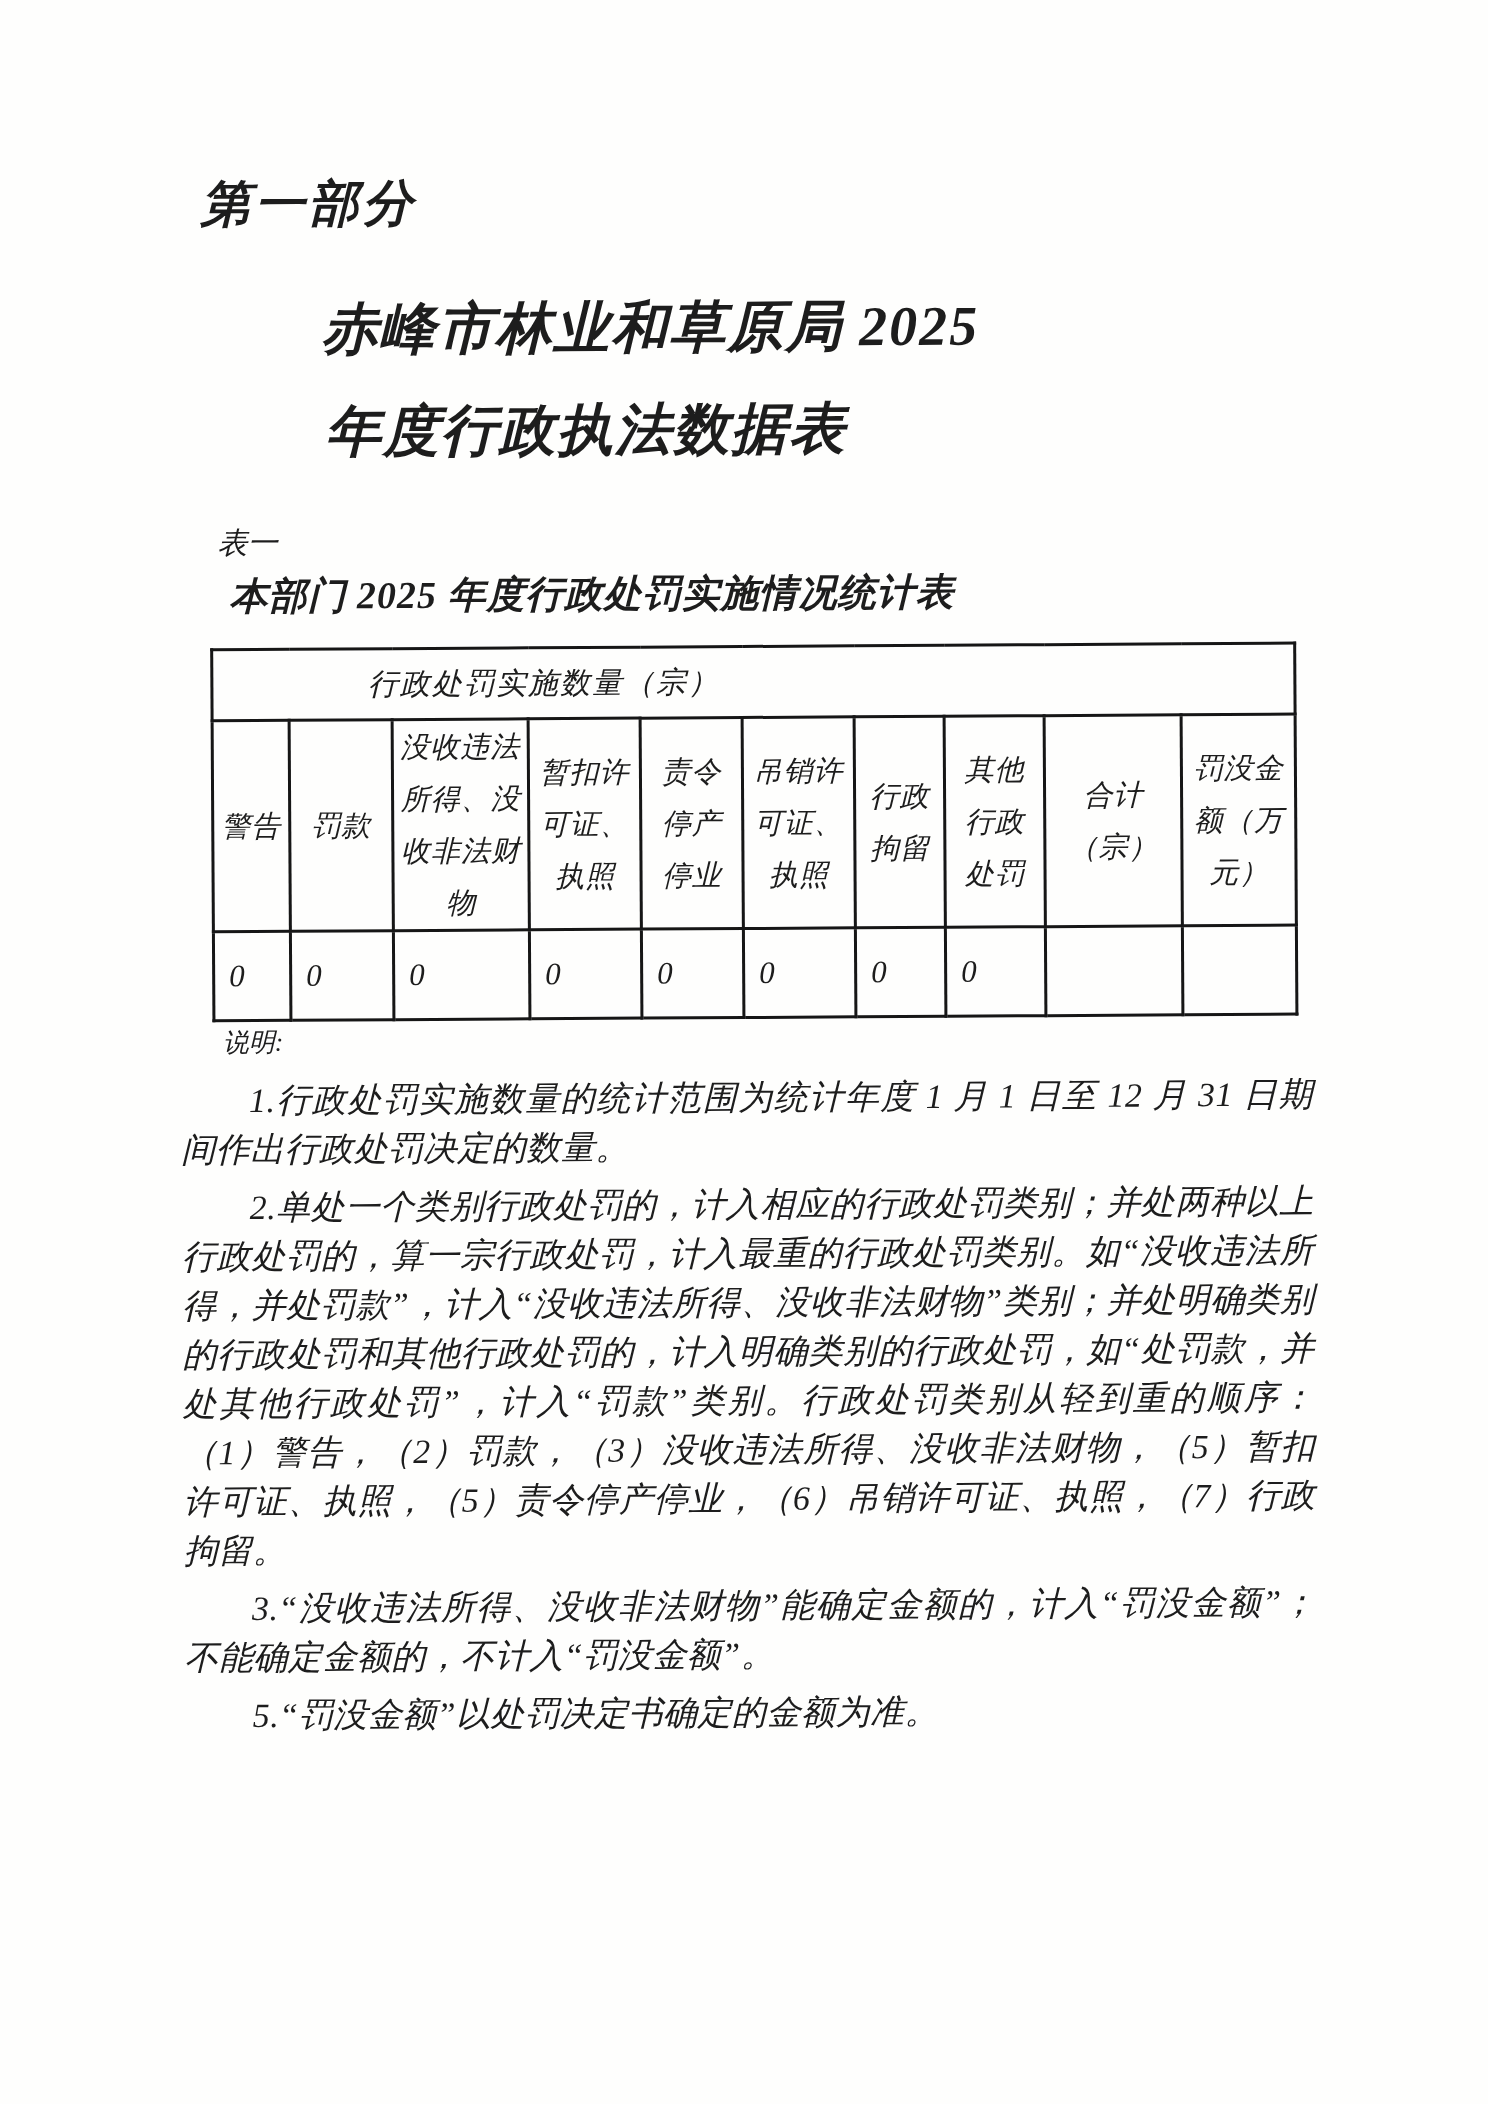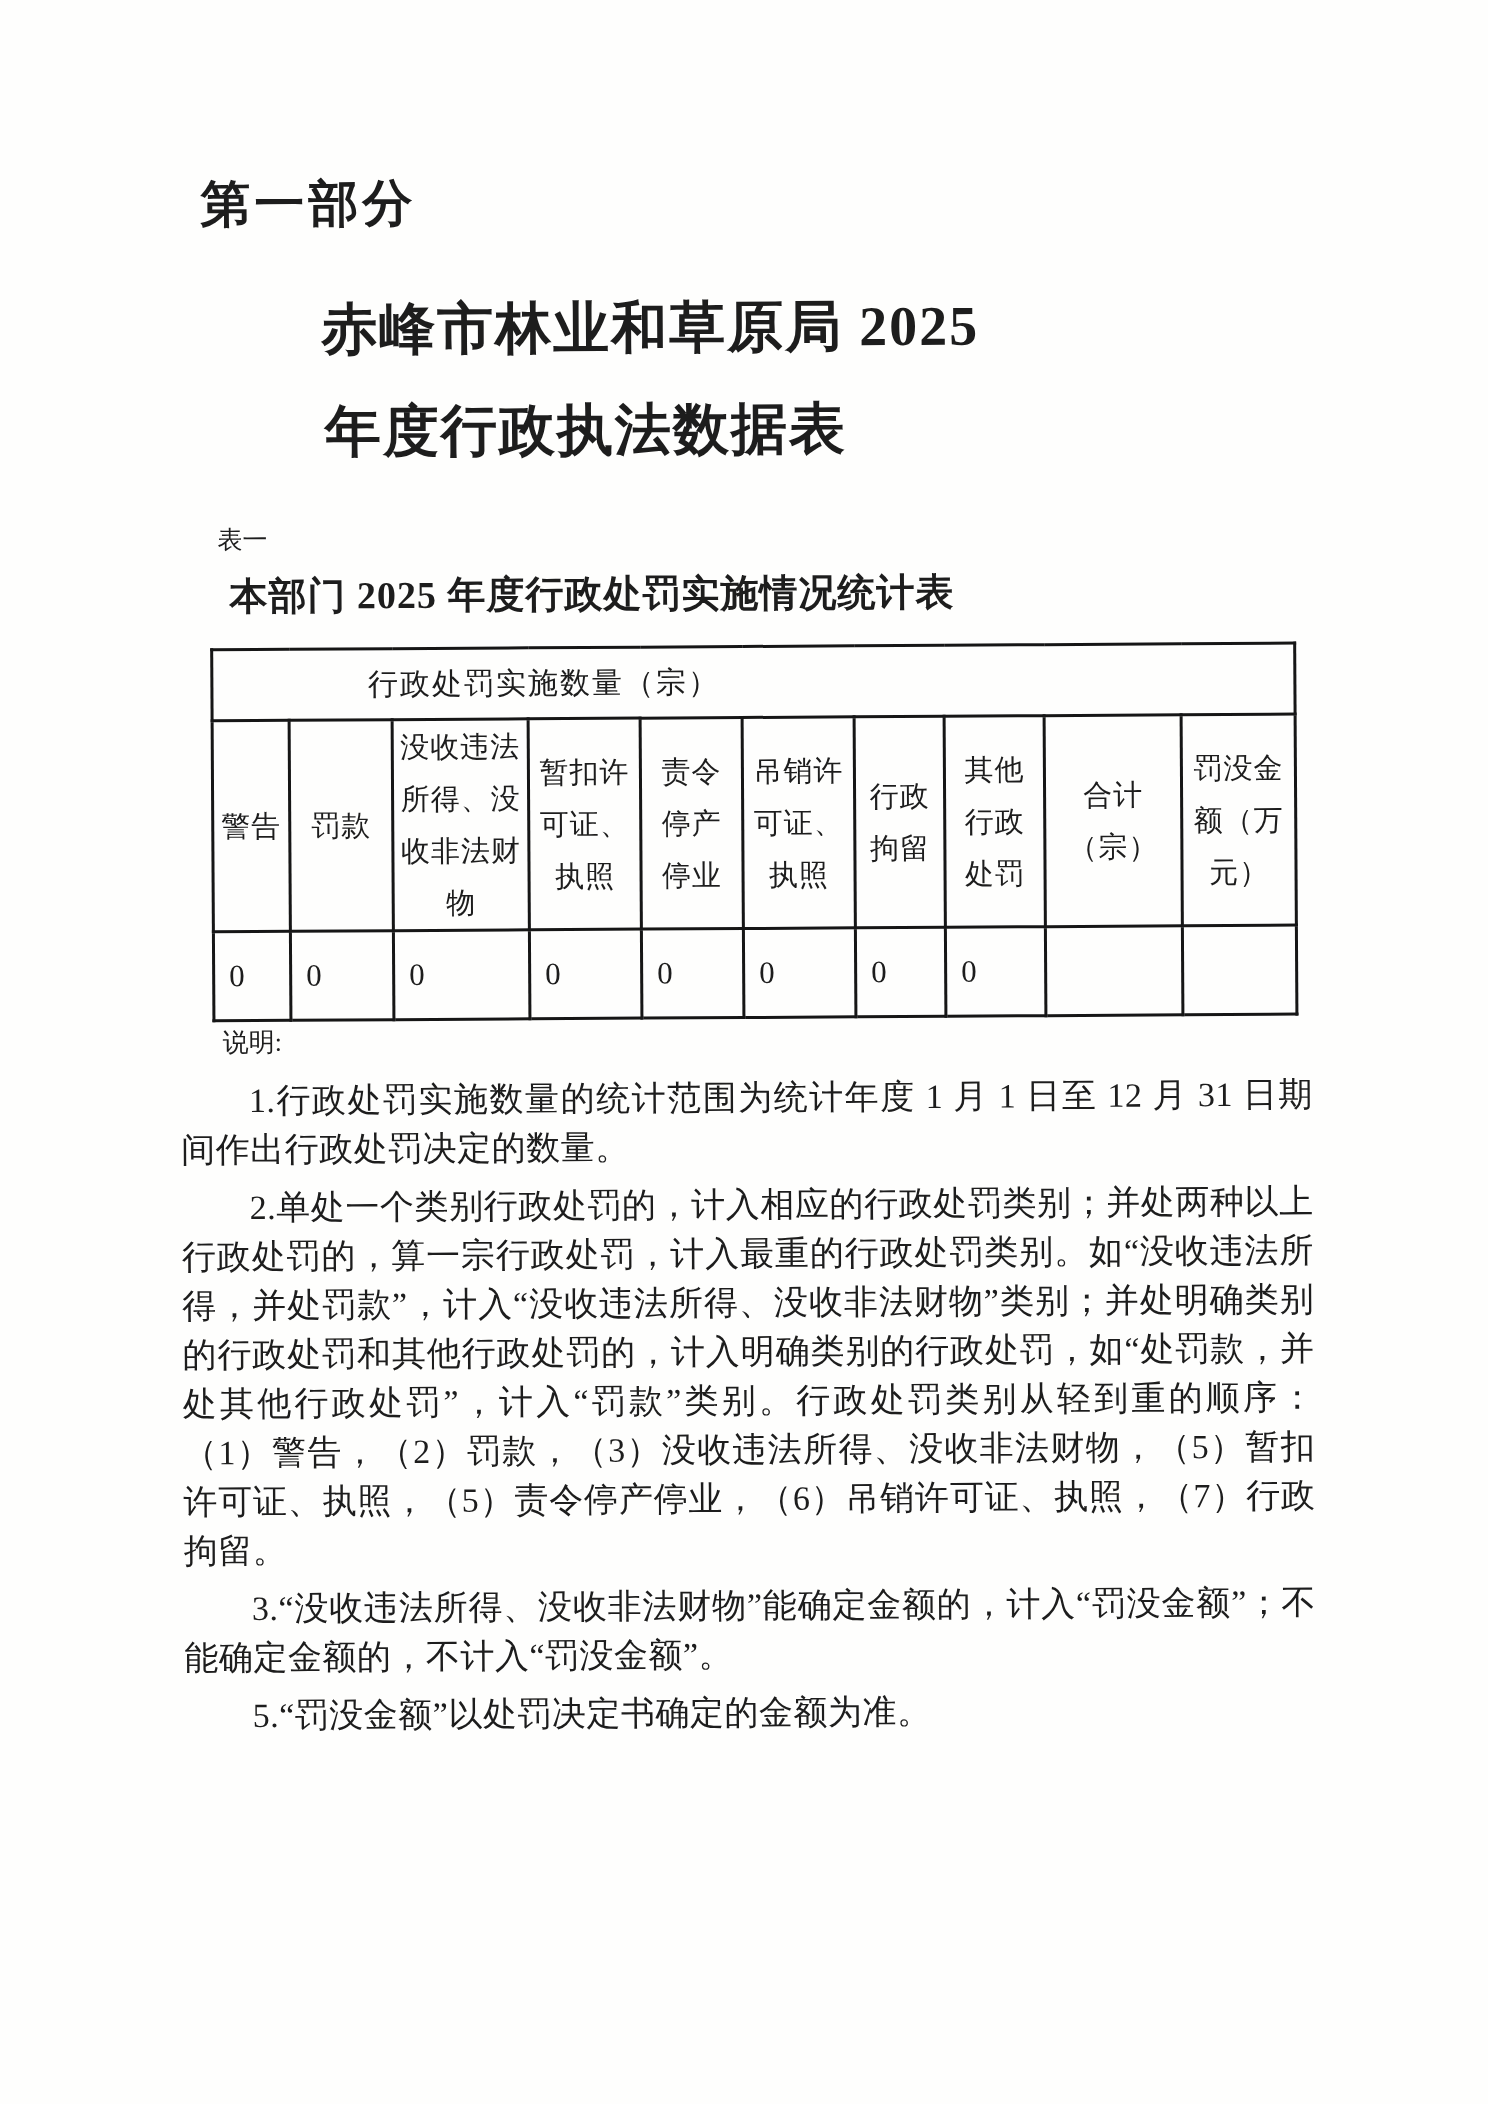--- a/index.html
+++ b/index.html
@@ -4,38 +4,39 @@
 <style>
   html,body{margin:0;padding:0;background:#ffffff;}
   .page{
     position:relative;
     width:1488px;height:2104px;
     background:#fefefdfff0;
     background:#fefefd;
     overflow:hidden;
     font-family:"Liberation Serif","DejaVu Serif",serif;
     color:#1d1d1d;
+    font-style:italic;
   }
   .content{position:absolute;inset:0;transform:rotate(-0.35deg);transform-origin:50% 45%;}
 
   .part-label{
     position:absolute;left:205px;top:168px;
     font-size:50px;font-weight:bold;letter-spacing:4px;
   }
   .title-line1{
     position:absolute;top:290px;left:0;right:180px;
     text-align:center;font-size:56px;font-weight:bold;letter-spacing:2px;
   }
   .title-line2{
     position:absolute;top:392px;left:0;right:310px;
     text-align:center;font-size:56px;font-weight:bold;letter-spacing:2px;
   }
   .table-label{
     position:absolute;left:220px;top:520px;
-    font-size:25px;
+    font-size:30px;
   }
   .table-caption{
     position:absolute;top:568px;left:0;right:300px;
     text-align:center;font-size:38px;font-weight:bold;letter-spacing:1px;
   }
 
   .stat-table-wrap{position:absolute;left:212px;top:645px;width:1083px;}
   table.stat{
     border-collapse:collapse;table-layout:fixed;width:100%;
     font-family:"Liberation Serif","DejaVu Serif",serif;

